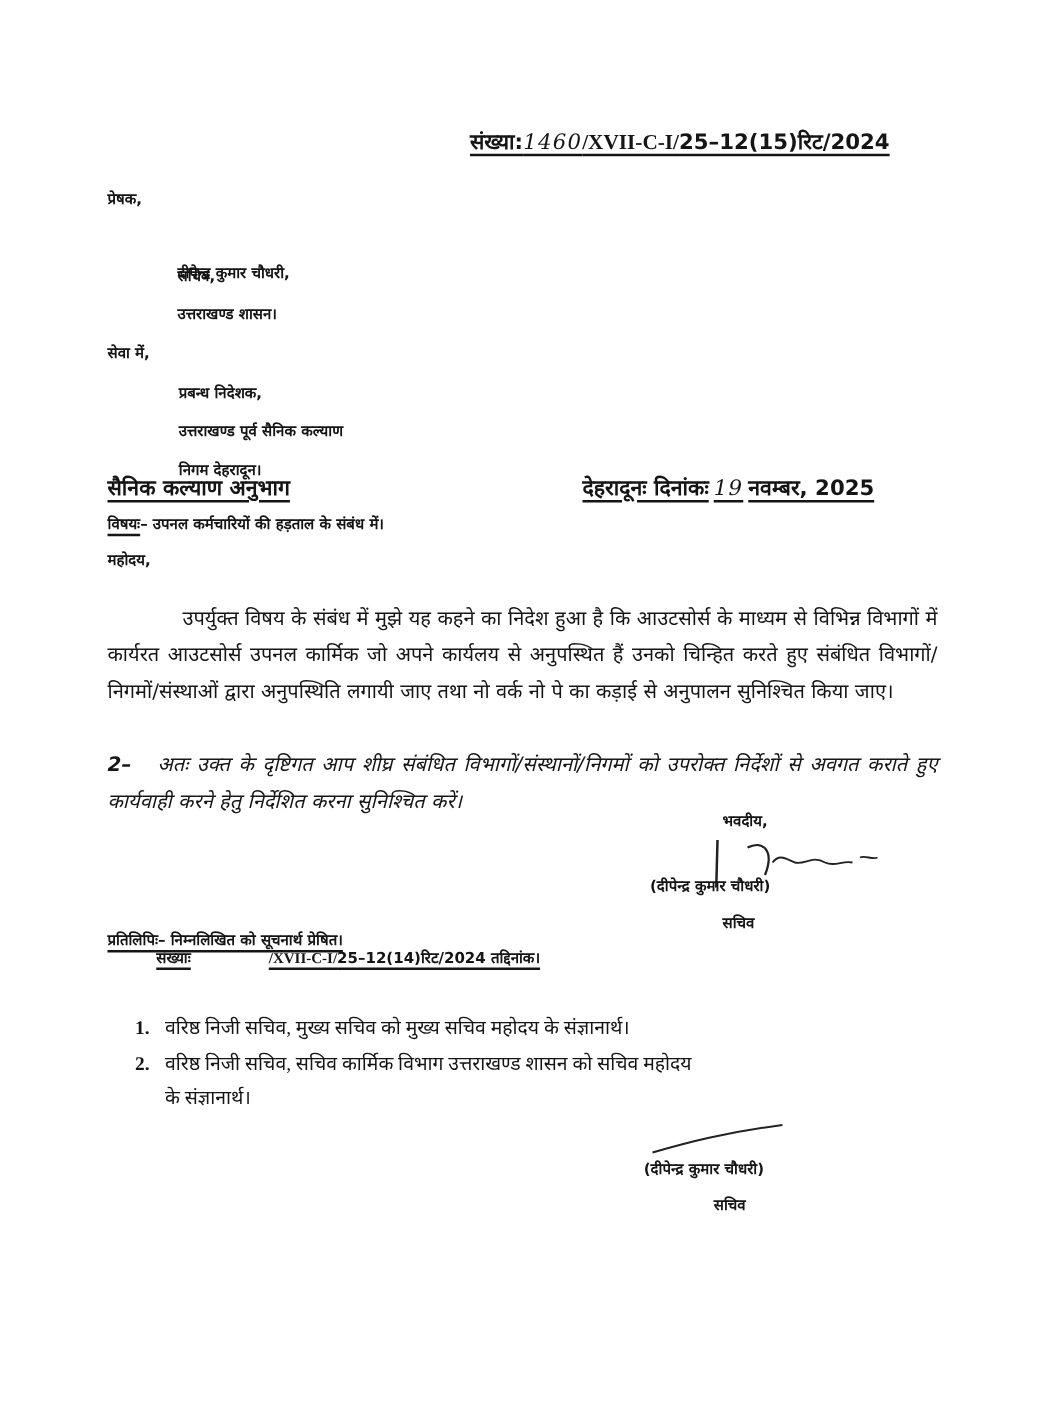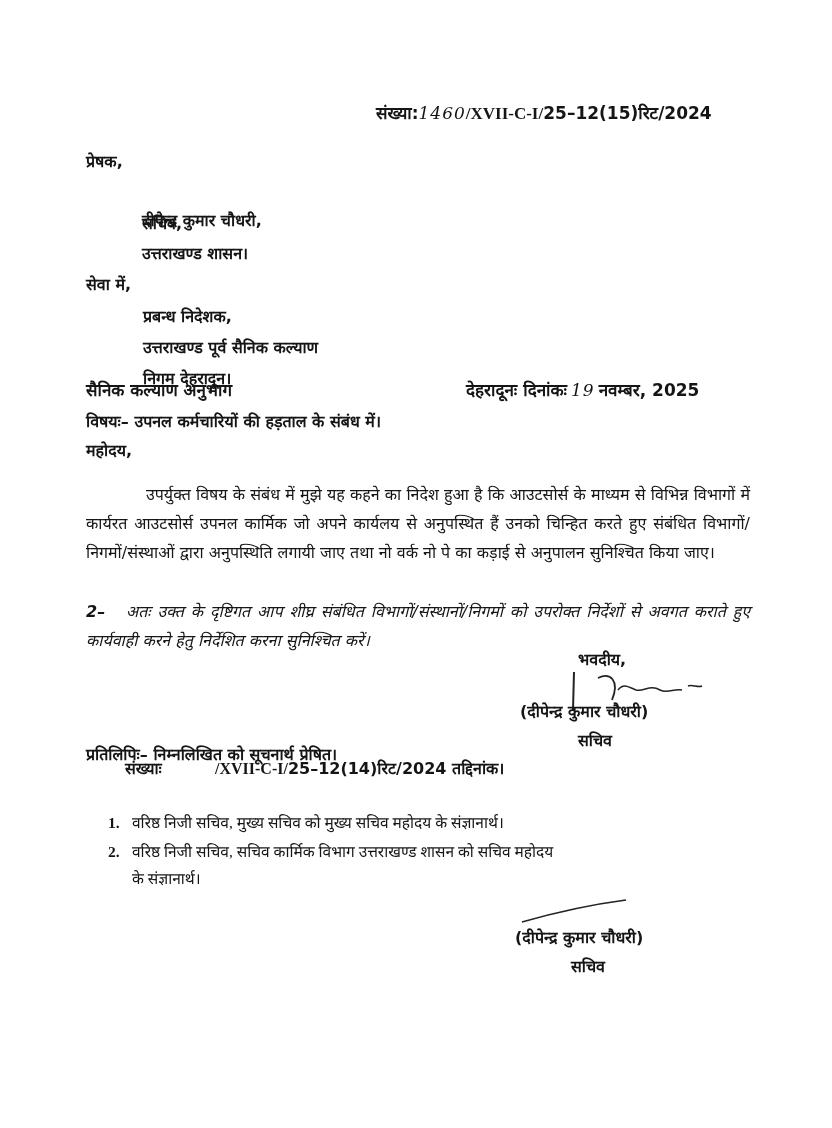--- a/index.html
+++ b/index.html
@@ -2,24 +2,24 @@
 <html><head>
   <meta charset="utf-8">
   <style>
     html, body { margin: 0; padding: 0; }
     body {
       width: 832px; height: 1128px; background: #ffffff; position: relative;
       font-family: "DejaVu Sans", "Liberation Sans", sans-serif; color: #151515;
       overflow: hidden;
     }
     .abs { position: absolute; white-space: nowrap; }
-    .u { text-underline-offset: 4px; text-decoration-thickness: 1.5px; }
+    .u { text-decoration: underline; text-underline-offset: 4px; text-decoration-thickness: 1.5px; }
     .b { font-weight: bold; }
     .t17 { font-size: 17px; }
-    .t16 { font-size: 16px; }
+    .t16 { font-size: 12px; }
     .para { position: absolute; font-size: 16px; line-height: 29px; text-align: justify; margin-top: 18px; }
     .para .first { display: inline-block; width: 60px; }
     .handnum { font-family: "DejaVu Serif", serif; font-style: italic; font-weight: normal; letter-spacing: 1px; }
     .roman { font-family: "Liberation Serif", serif; font-weight: bold; }
     .sig-scribble { position: absolute; }
     .list-item { position: absolute; font-size: 15.5px; line-height: 27px; font-family: Liberation Serif, serif; }
     .list-item .num { display: inline-block; width: 24px; }
   </style>
 </head>
 <body>

